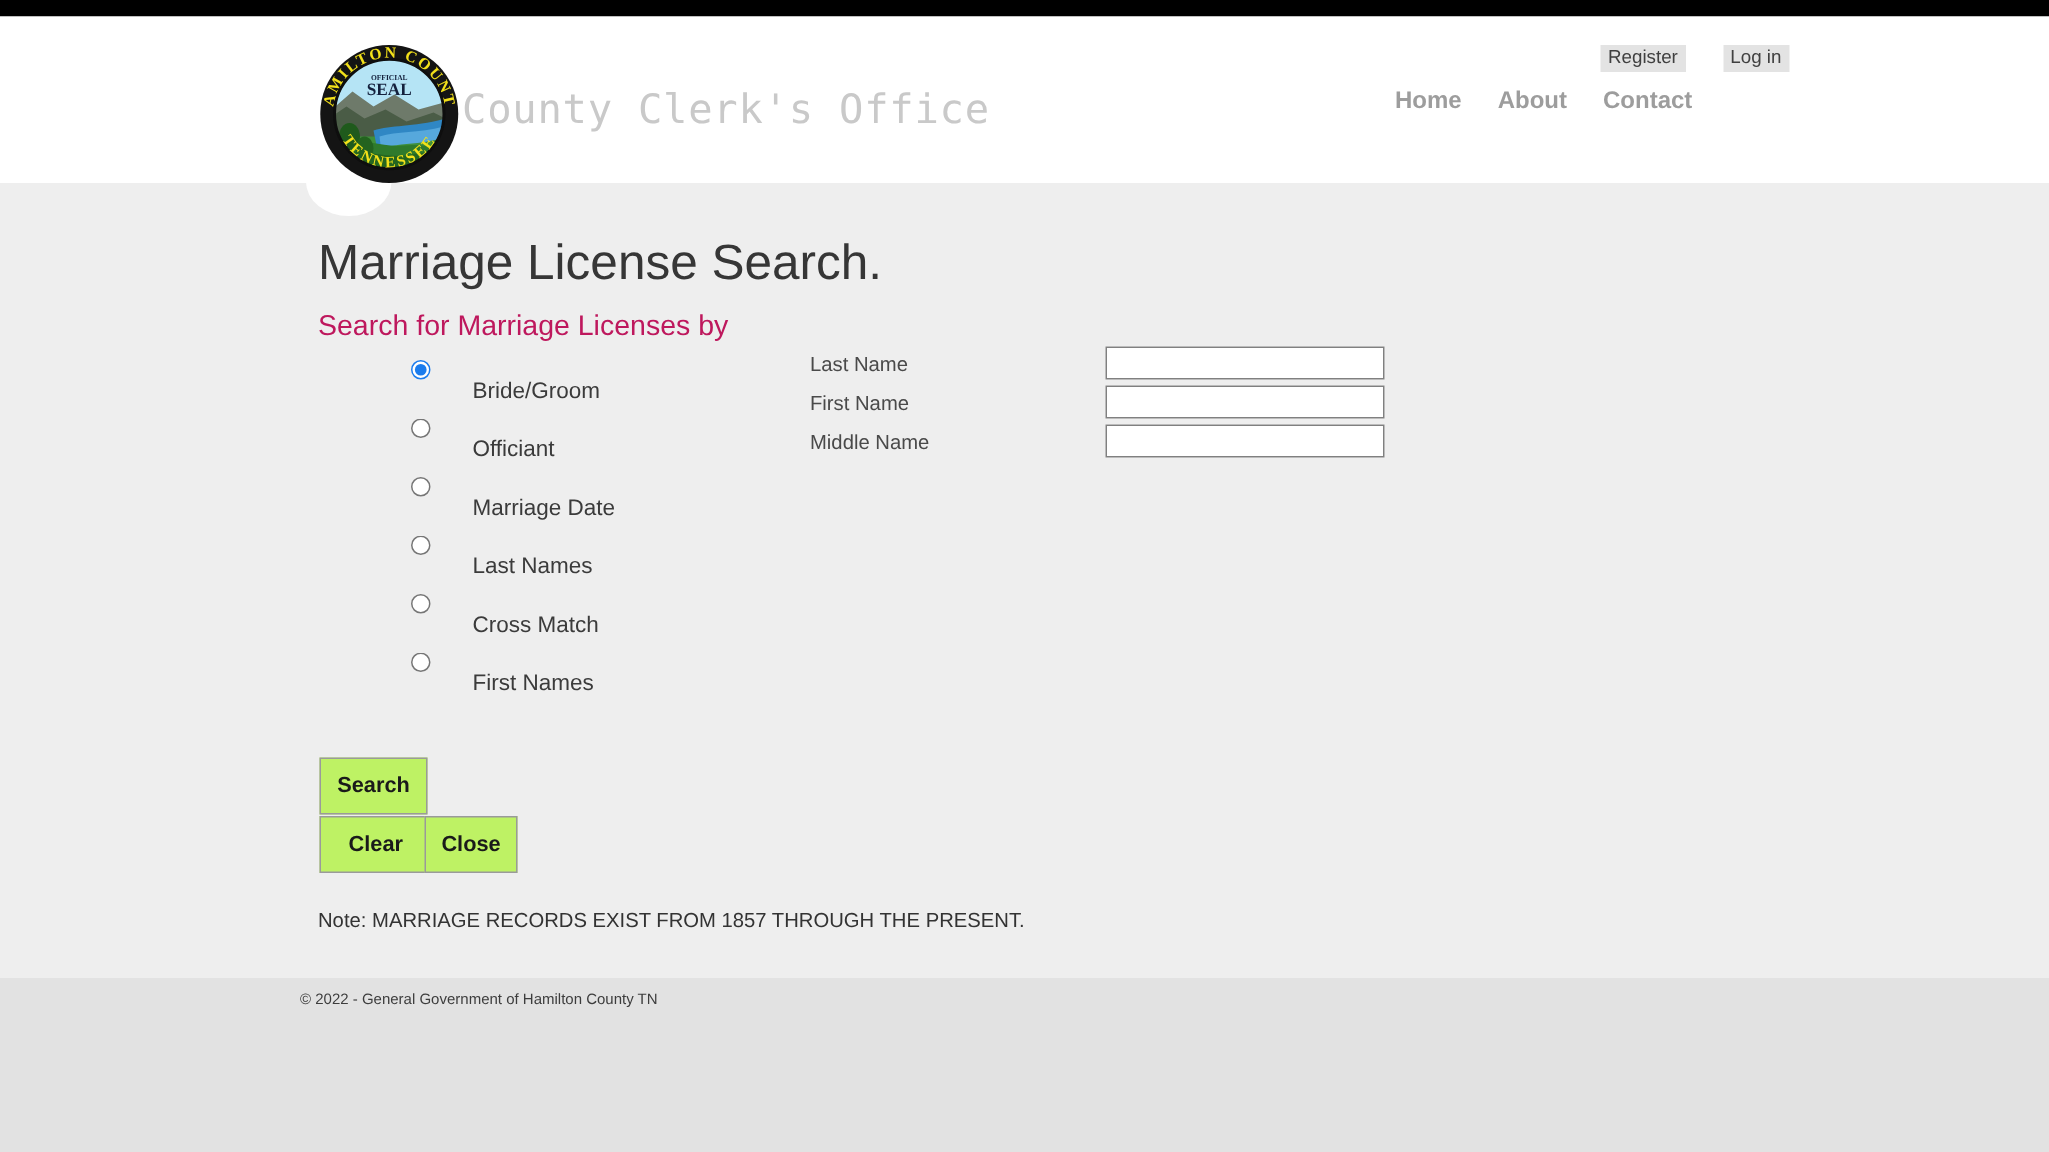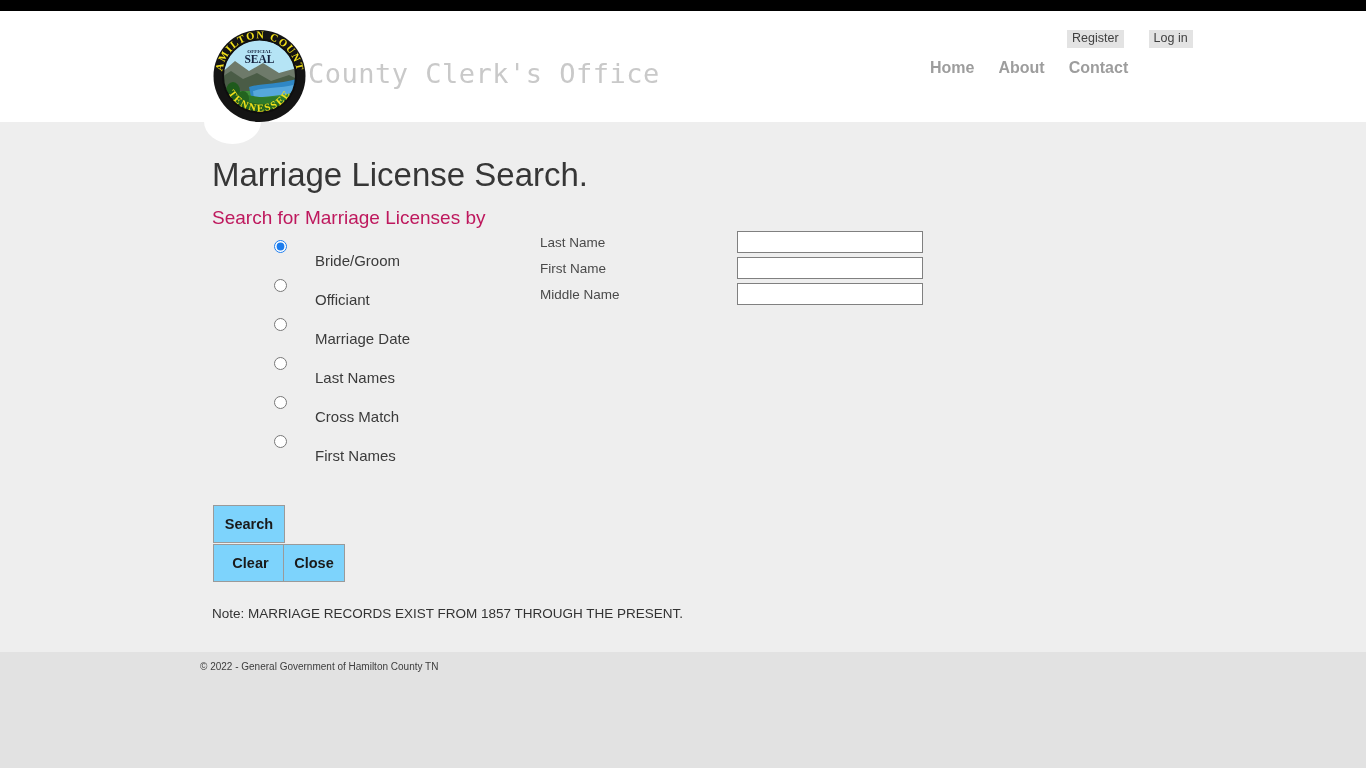--- a/index.html
+++ b/index.html
@@ -175,21 +175,21 @@
     border: 1px solid #808080;
     background: #ffffff;
     font-family: "Liberation Sans", sans-serif;
     font-size: 13px;
     color: #222222;
   }
 
   
   .btn {
     position: absolute;
-    background: #7dd3fc;
+    background: #bef264;
     border: 1px solid #9a9a9a;
     color: #1a1a1a;
     font-family: "Liberation Sans", sans-serif;
     font-size: 14.5px;
     font-weight: bold;
     cursor: pointer;
     padding: 0;
     text-align: center;
   }
   .btn-search { left: 213px; top: 383px; width: 72px; height: 38px; }

